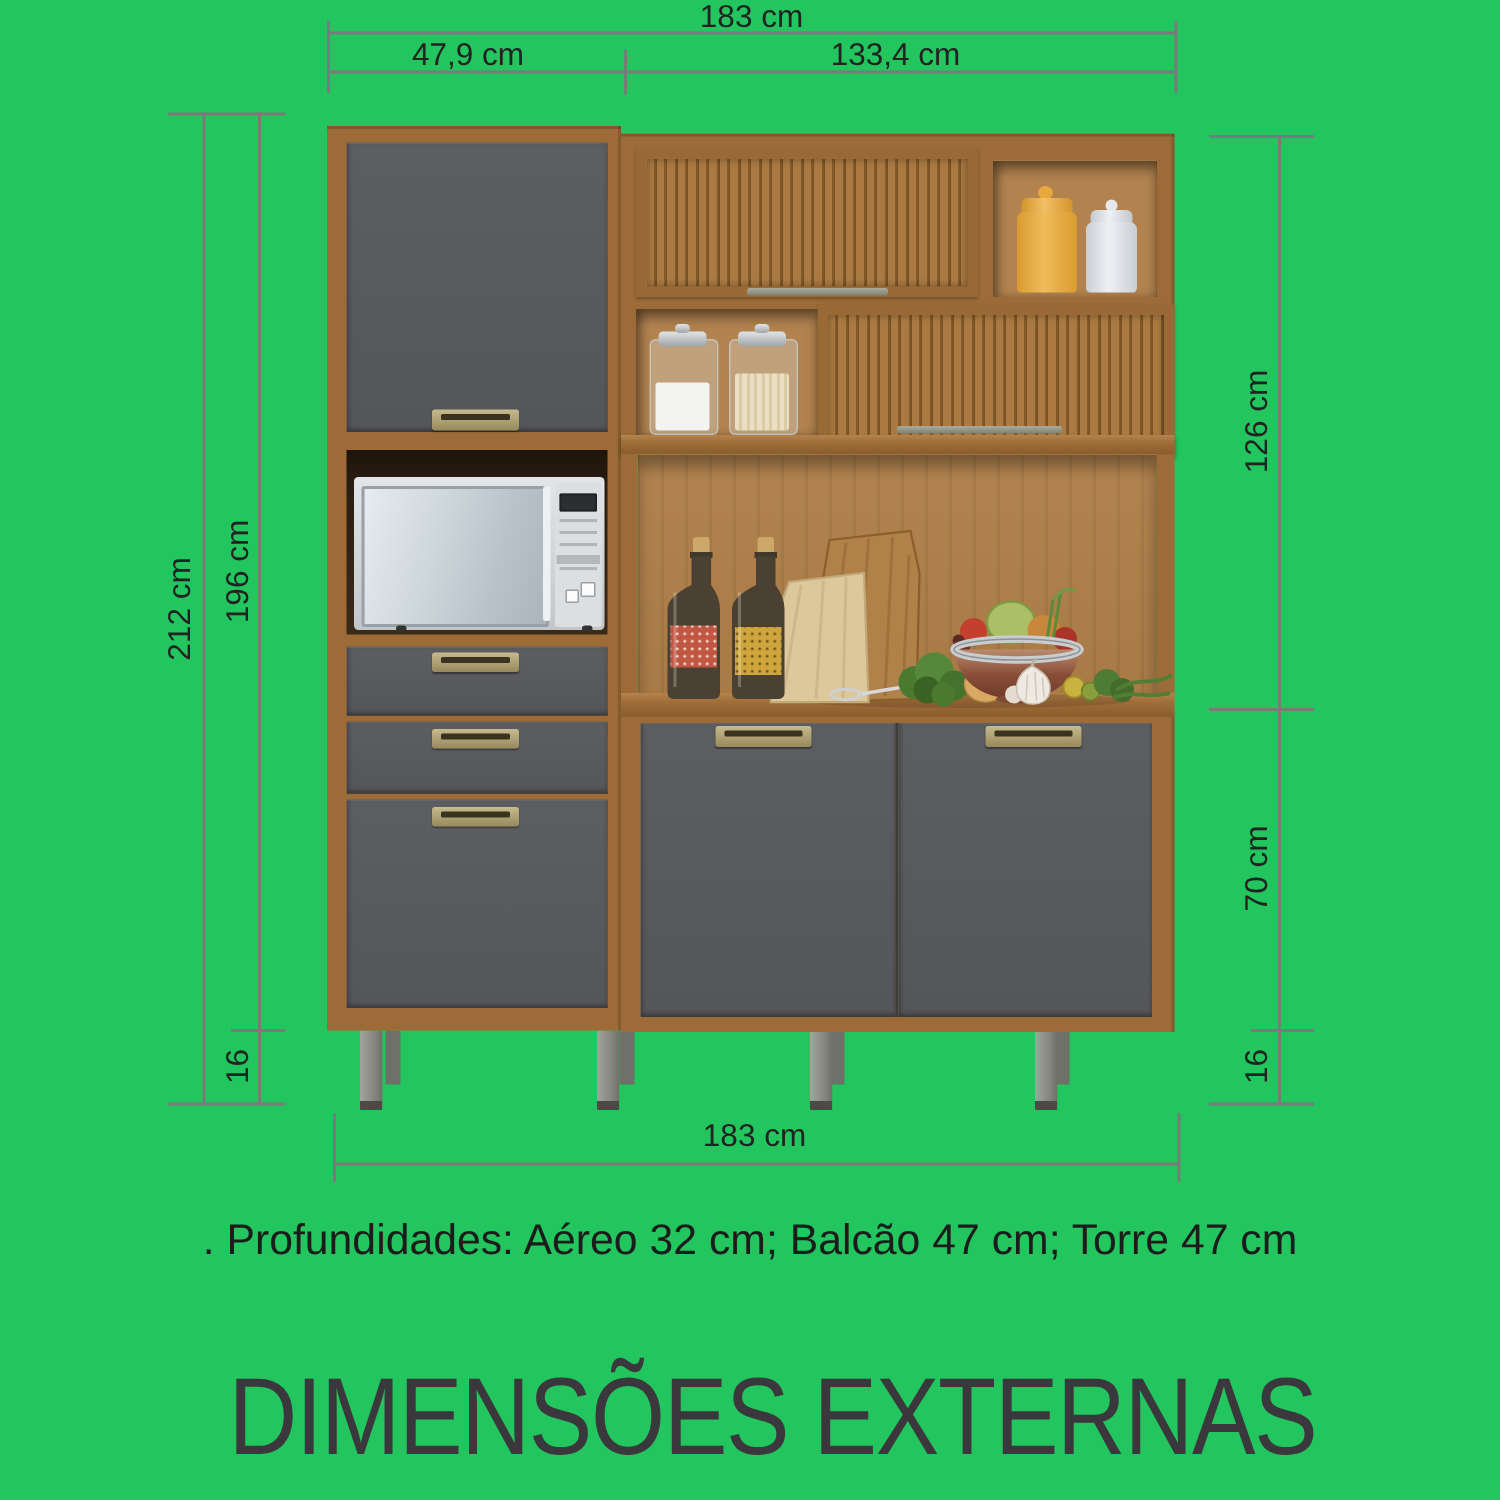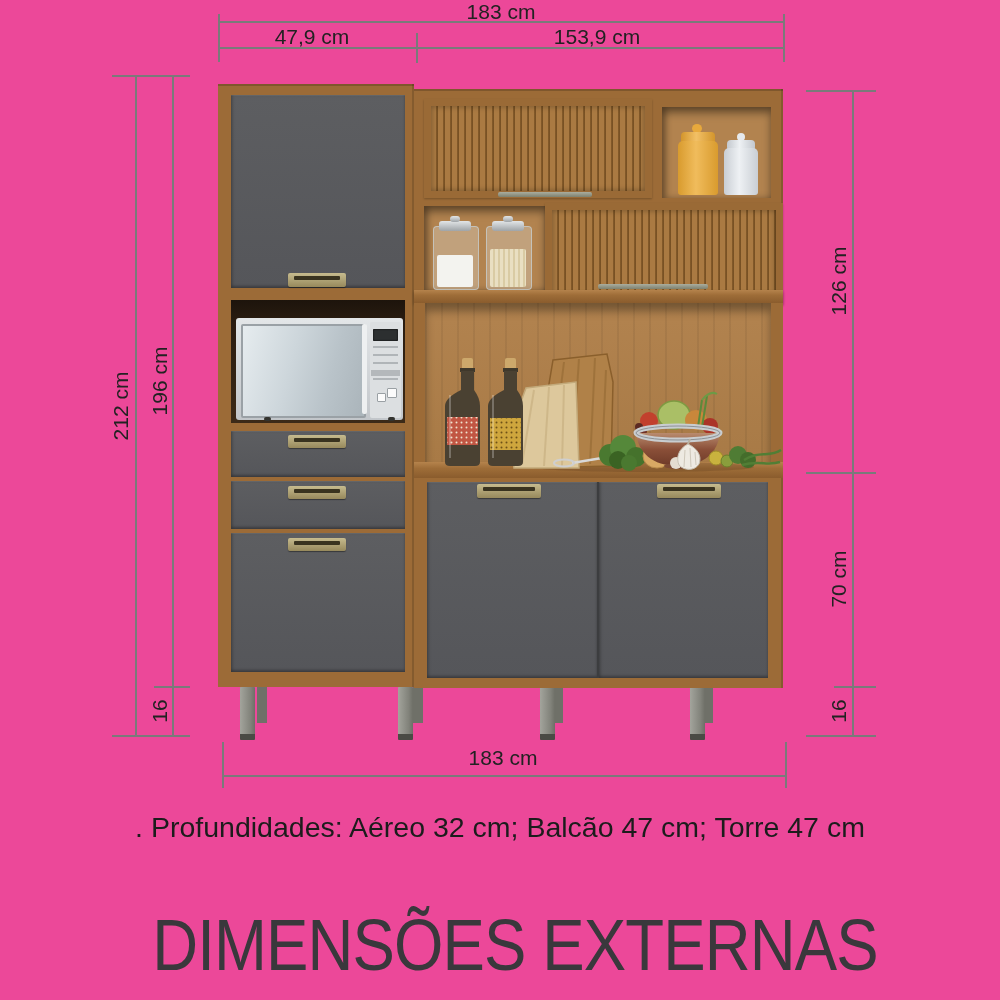--- a/index.html
+++ b/index.html
@@ -1,16 +1,16 @@
 <!DOCTYPE html>
 <html style="--wood: #9c6b37; --wood-dark: #7c5526; --wood-light: #b2834f; --counter: #9e6d38; --door-gray: #57585a; --handle-bronze: #b3a678; --feet-metal: #8f9089; --line: #7a7a7a; --text: #222222; --title: #3a383c;"><head>
 <meta charset="utf-8">
 <style>
   html,body{margin:0;padding:0;background:#fff;}
-  .canvas{position:relative;width:1000px;height:1000px;background:#ec4899;overflow:hidden;
+  .canvas{position:relative;width:1000px;height:1000px;background:#22c55e;overflow:hidden;
           font-family:"Liberation Sans",sans-serif;}
   .abs{position:absolute;}
   
   .ln{position:absolute;background:var(--line,#7a7a7a);}
   .dlab{position:absolute;transform:translateX(-50%);font-size:21px;line-height:1;
         color:var(--text,#222);white-space:nowrap;}
   .dlabv{position:absolute;transform:translate(-50%,-50%) rotate(-90deg);font-size:21px;
         line-height:1;color:var(--text,#222);white-space:nowrap;}
   
   .wd{position:absolute;background:var(--wood,#9c6b37);}
@@ -45,21 +45,21 @@
 <body>
 
 <div class="canvas">
 
   <div>
     <div class="dlab" style="left:501px;top:1px">183 cm</div>
     <div class="ln" style="left:218px;top:21px;width:566px;height:1.5px"></div>
     <div class="ln" style="left:218px;top:14px;width:1.5px;height:48px"></div>
     <div class="ln" style="left:783px;top:14px;width:1.5px;height:48px"></div>
     <div class="dlab" style="left:312px;top:26px">47,9 cm</div>
-    <div class="dlab" style="left:597px;top:26px">153,9 cm</div>
+    <div class="dlab" style="left:597px;top:26px">133,4 cm</div>
     <div class="ln" style="left:218px;top:47px;width:566px;height:1.5px"></div>
     <div class="ln" style="left:416px;top:33px;width:1.5px;height:30px"></div>
   </div>
 
   <div>
     <div class="ln" style="left:135px;top:75px;width:1.5px;height:660px"></div>
     <div class="ln" style="left:172px;top:75px;width:1.5px;height:660px"></div>
     <div class="ln" style="left:112px;top:75px;width:78px;height:1.5px"></div>
     <div class="ln" style="left:154px;top:686px;width:36px;height:1.5px"></div>
     <div class="ln" style="left:112px;top:735px;width:78px;height:1.5px"></div>

